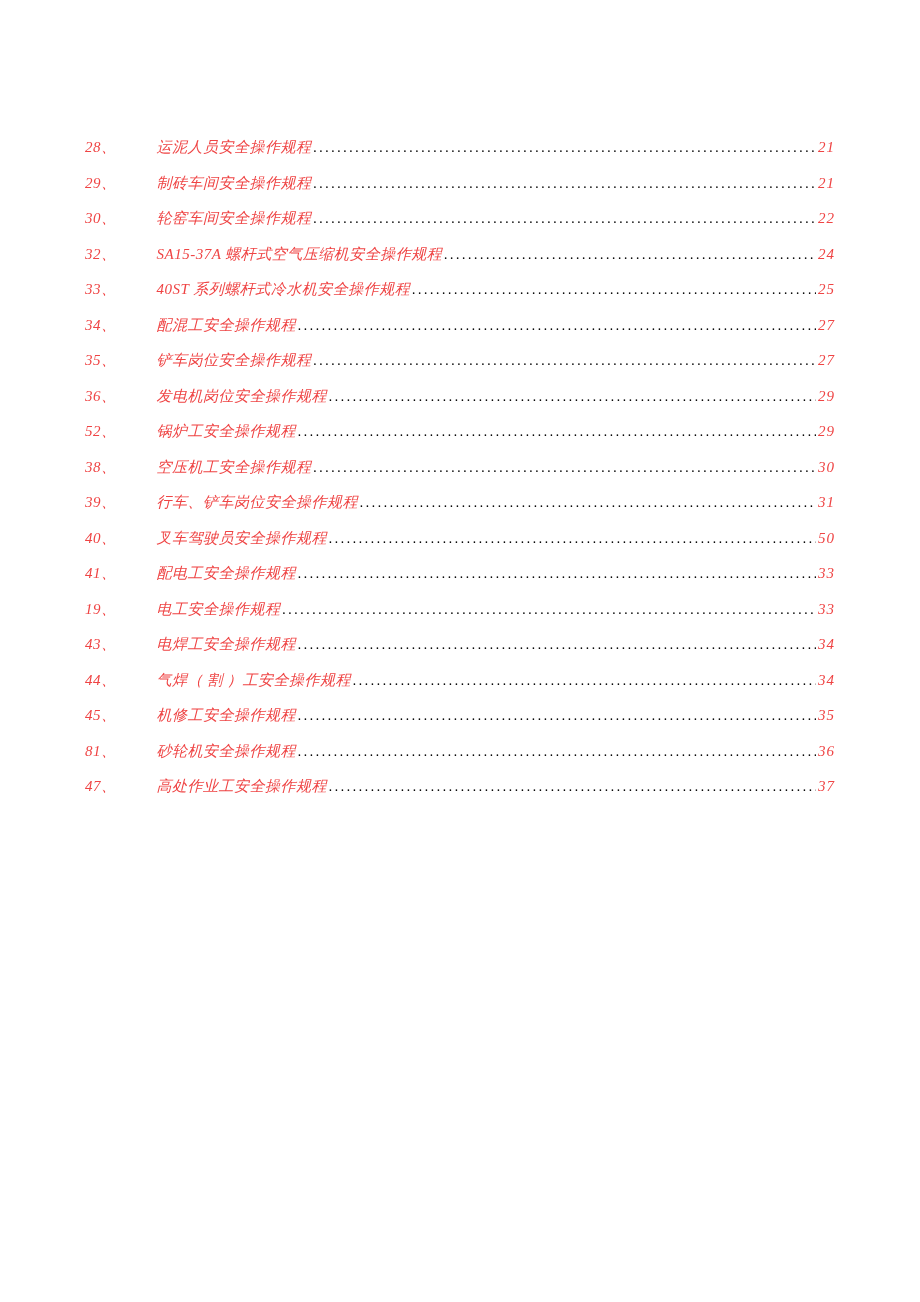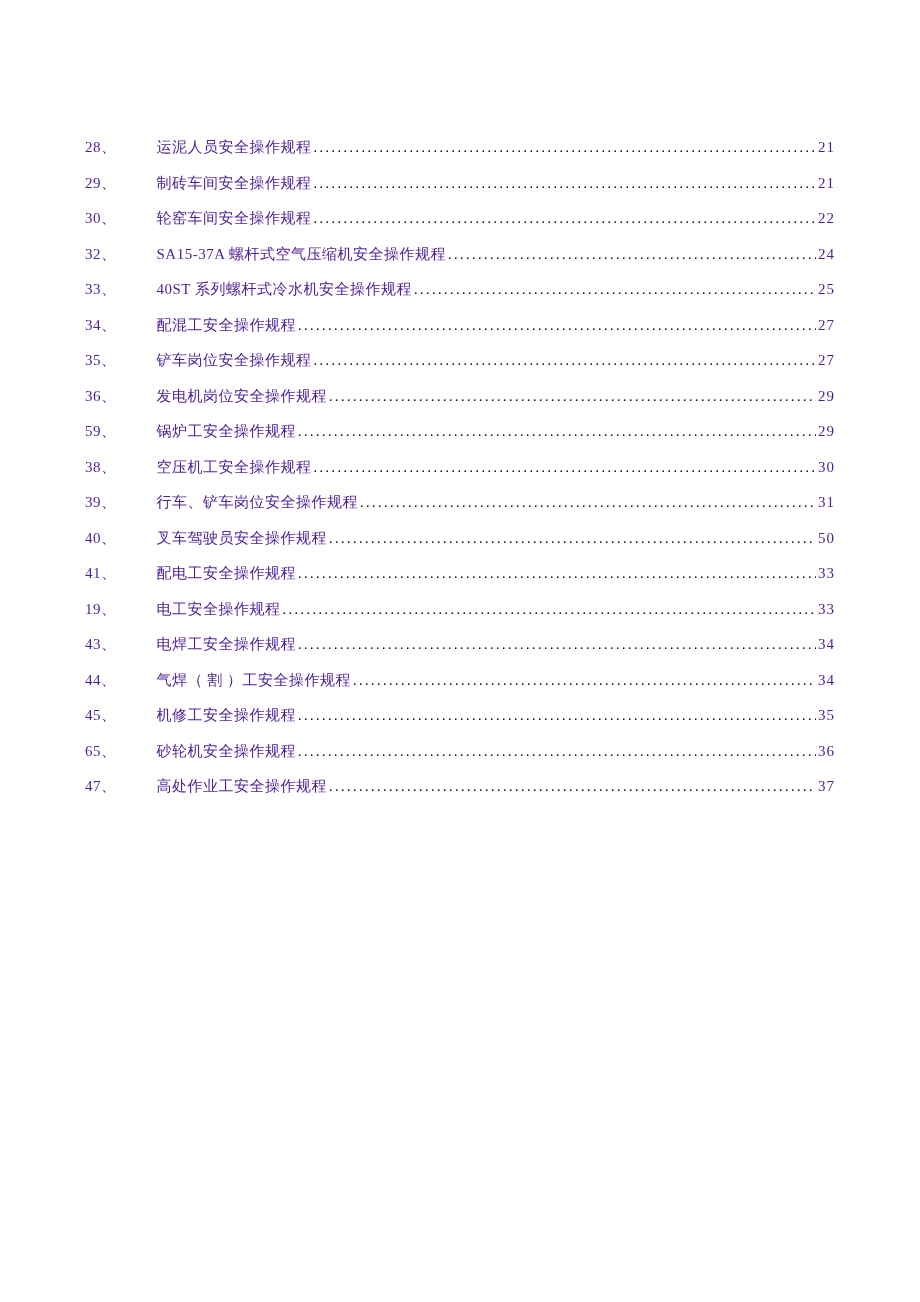--- a/index.html
+++ b/index.html
@@ -14,24 +14,25 @@
       font-family: "SimSun", "宋体", serif;
       padding: 140px 85px 0 85px;
     }
     .toc-container {
       width: 100%;
     }
     .toc-entry {
       display: flex;
       align-items: baseline;
       font-size: 15px;
-      color: #4c1d95;
+      color: #ef4444;
       line-height: 1;
       margin-bottom: 20.5px;
       letter-spacing: 0.5px;
+      font-style: italic;
     }
     .toc-number {
       white-space: nowrap;
     }
     .toc-title {
       white-space: nowrap;
       margin-left: 40px;
     }
     .toc-dots {
       flex: 1;
@@ -96,21 +97,21 @@
       <span class="toc-dots"></span>
       <span class="toc-page">27</span>
     </div>
     <div class="toc-entry">
       <span class="toc-number">36、</span>
       <span class="toc-title">发电机岗位安全操作规程</span>
       <span class="toc-dots"></span>
       <span class="toc-page">29</span>
     </div>
     <div class="toc-entry">
-      <span class="toc-number">59、</span>
+      <span class="toc-number">52、</span>
       <span class="toc-title">锅炉工安全操作规程</span>
       <span class="toc-dots"></span>
       <span class="toc-page">29</span>
     </div>
     <div class="toc-entry">
       <span class="toc-number">38、</span>
       <span class="toc-title">空压机工安全操作规程</span>
       <span class="toc-dots"></span>
       <span class="toc-page">30</span>
     </div>
@@ -150,21 +151,21 @@
       <span class="toc-dots"></span>
       <span class="toc-page">34</span>
     </div>
     <div class="toc-entry">
       <span class="toc-number">45、</span>
       <span class="toc-title">机修工安全操作规程</span>
       <span class="toc-dots"></span>
       <span class="toc-page">35</span>
     </div>
     <div class="toc-entry">
-      <span class="toc-number">65、</span>
+      <span class="toc-number">81、</span>
       <span class="toc-title">砂轮机安全操作规程</span>
       <span class="toc-dots"></span>
       <span class="toc-page">36</span>
     </div>
     <div class="toc-entry">
       <span class="toc-number">47、</span>
       <span class="toc-title">高处作业工安全操作规程</span>
       <span class="toc-dots"></span>
       <span class="toc-page">37</span>
     </div>

